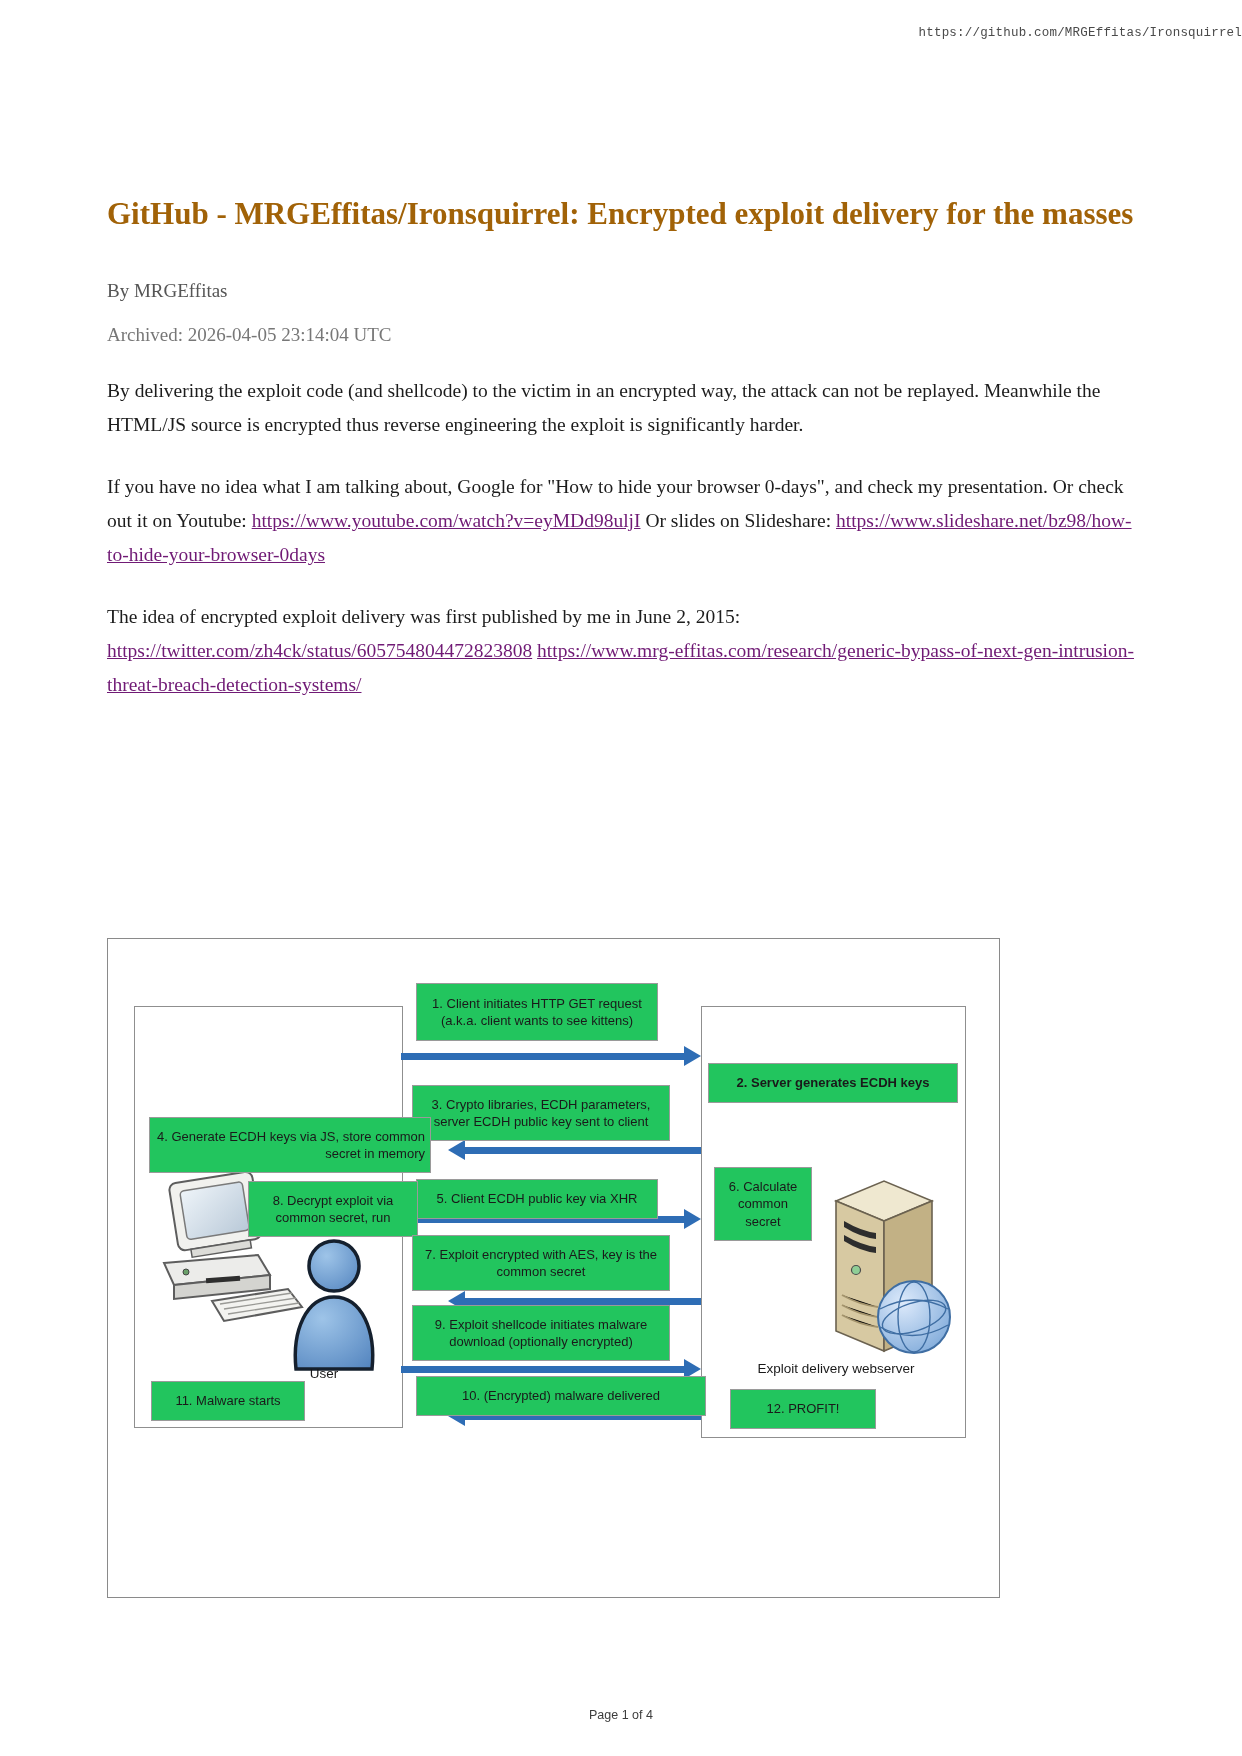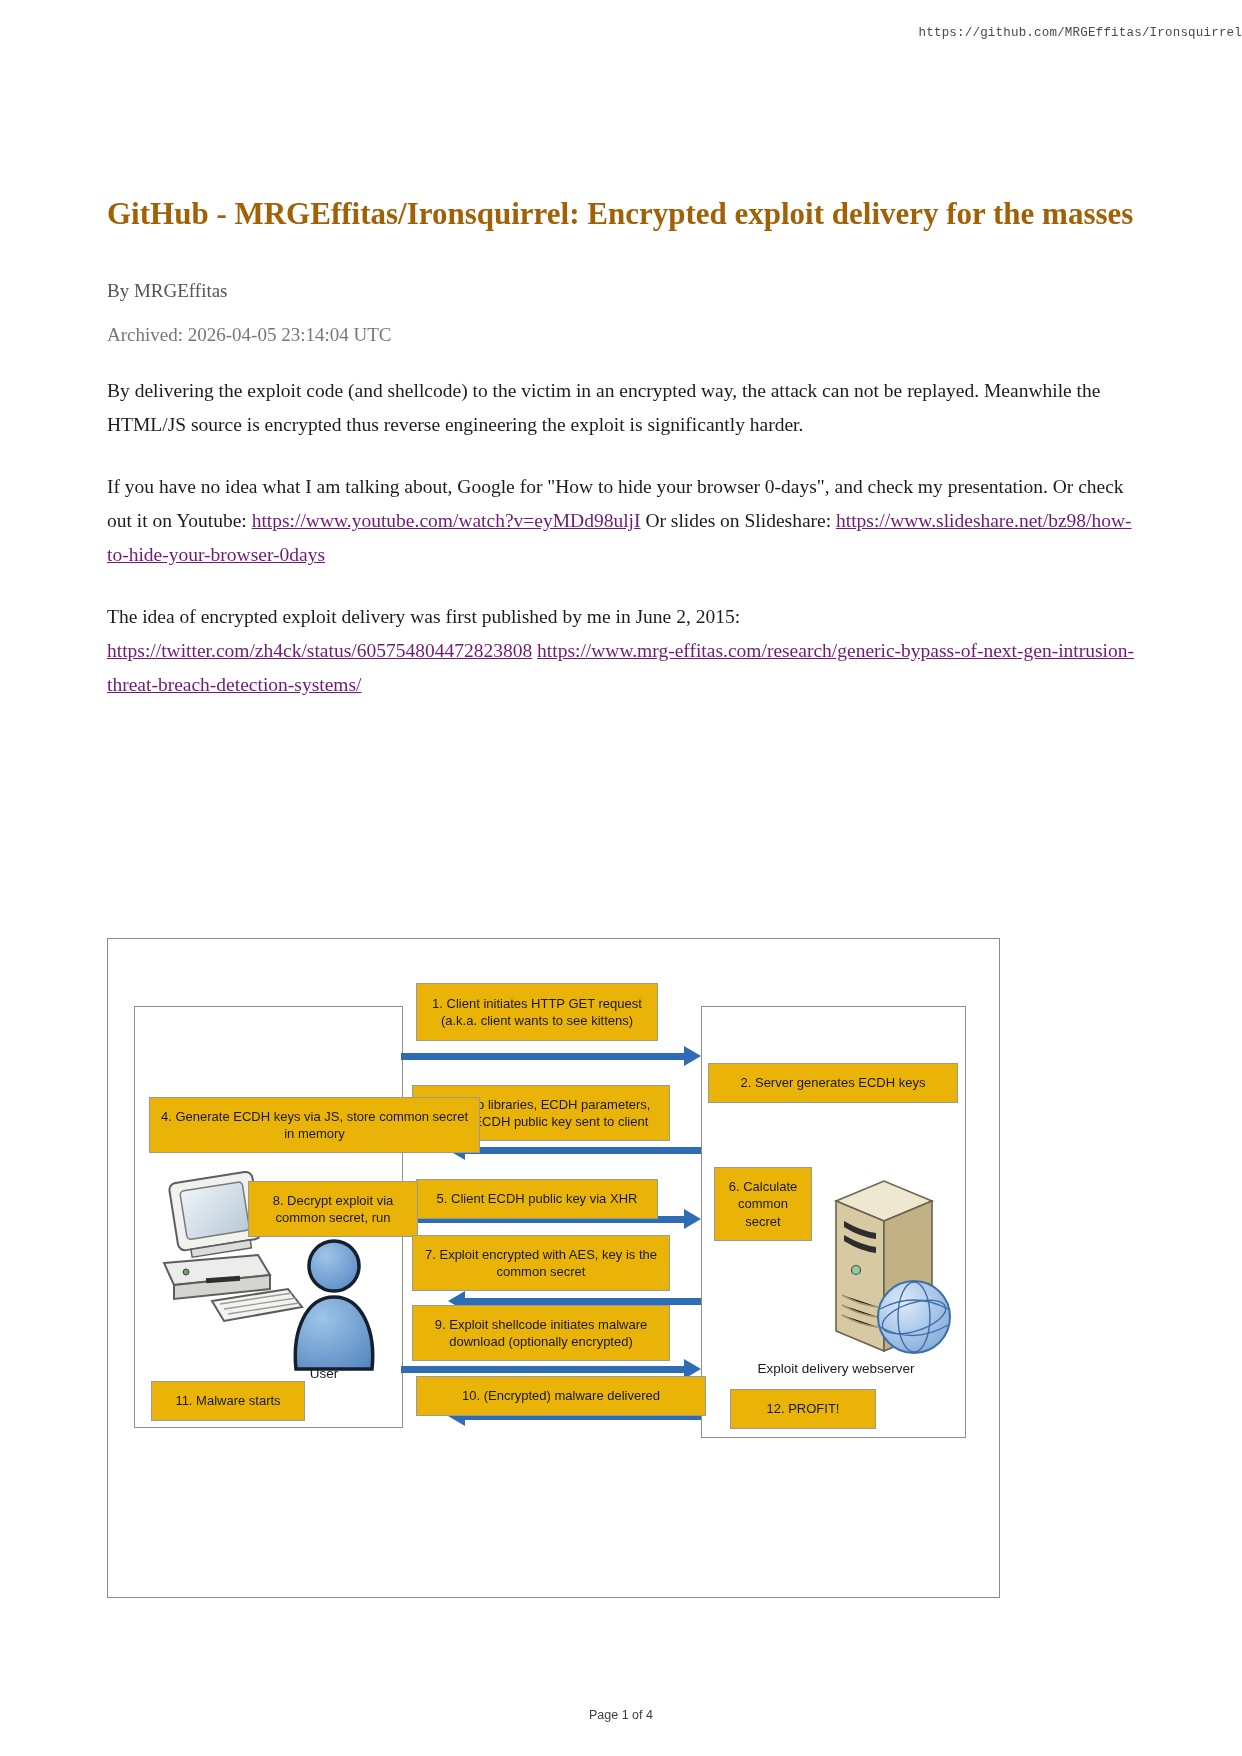--- a/index.html
+++ b/index.html
@@ -31,21 +31,21 @@
   
   .figure {
     position:absolute; left:107px; top:938px; width:891px; height:658px;
     border:1px solid #8a8a8a; background:#ffffff;
   }
   .diag { position:absolute; inset:0; font-family:"Liberation Sans", sans-serif; }
   .lifeline {
     position:absolute; background:#ffffff; border:1px solid #8f8f8f;
   }
   .dbox {
-    position:absolute; background:#eab308; border:1px solid #9a9a9a;
+    position:absolute; background:#22c55e; border:1px solid #9a9a9a;
     display:flex; align-items:center; justify-content:center; text-align:center;
     font-size:13px; line-height:1.32; color:#1a1a1a; padding:19px 5px; box-sizing:border-box;
     z-index:4;
   }
   .arr { position:absolute; height:7px; background:#2e6db5; z-index:2; }
   .arr.right::after {
     content:""; position:absolute; right:-16px; top:-7px; width:0; height:0;
     border-left:17px solid #2e6db5; border-top:10px solid transparent; border-bottom:10px solid transparent;
   }
   .arr.left::before {
@@ -79,23 +79,23 @@
     <div class="lifeline" style="left:593px; top:67px; width:263px; height:430px;"></div>
 
     <div class="arr right" style="left:293px; top:114px; width:284px;"></div>
     <div class="arr left" style="left:356px; top:208px; width:237px;"></div>
     <div class="arr right" style="left:293px; top:277px; width:284px;"></div>
     <div class="arr left" style="left:356px; top:359px; width:237px;"></div>
     <div class="arr right" style="left:293px; top:427px; width:284px;"></div>
     <div class="arr left" style="left:356px; top:474px; width:237px;"></div>
 
     <div class="dbox" style="left:308px; top:44px;  width:242px; height:58px;">1. Client initiates HTTP GET request (a.k.a. client wants to see kittens)</div>
-    <div class="dbox" style="left:600px; top:124px; width:250px; height:28px;">2. Server generates ECDH keys</div>
+    <div class="dbox" style="left:600px; top:124px; width:250px; height:28px;font-weight:bold;">2. Server generates ECDH keys</div>
     <div class="dbox" style="left:304px; top:146px; width:258px; height:56px;">3. Crypto libraries, ECDH parameters, server ECDH public key sent to client</div>
-    <div class="dbox" style="left:41px;  top:158px; width:331px; height:56px;">4. Generate ECDH keys via JS, store common secret in memory</div>
+    <div class="dbox" style="left:41px;  top:178px; width:282px; height:56px;text-align:right;">4. Generate ECDH keys via JS, store common secret in memory</div>
     <div class="dbox" style="left:308px; top:240px; width:242px; height:30px;">5. Client ECDH public key via XHR</div>
     <div class="dbox" style="left:606px; top:228px; width:98px;  height:74px;">6. Calculate common secret</div>
     <div class="dbox" style="left:140px; top:242px; width:170px; height:56px;">8. Decrypt exploit via common secret, run</div>
     <div class="dbox" style="left:304px; top:296px; width:258px; height:56px;">7. Exploit encrypted with AES, key is the common secret</div>
     <div class="dbox" style="left:304px; top:366px; width:258px; height:56px;">9. Exploit shellcode initiates malware download (optionally encrypted)</div>
     <div class="dbox" style="left:308px; top:437px; width:290px; height:30px;">10. (Encrypted) malware delivered</div>
     <div class="dbox" style="left:43px;  top:442px; width:154px; height:28px;">11. Malware starts</div>
     <div class="dbox" style="left:622px; top:450px; width:146px; height:30px;">12. PROFIT!</div>
 
     <svg class="icon" style="left:38px; top:232px;" width="160" height="160" viewBox="0 0 160 160">

